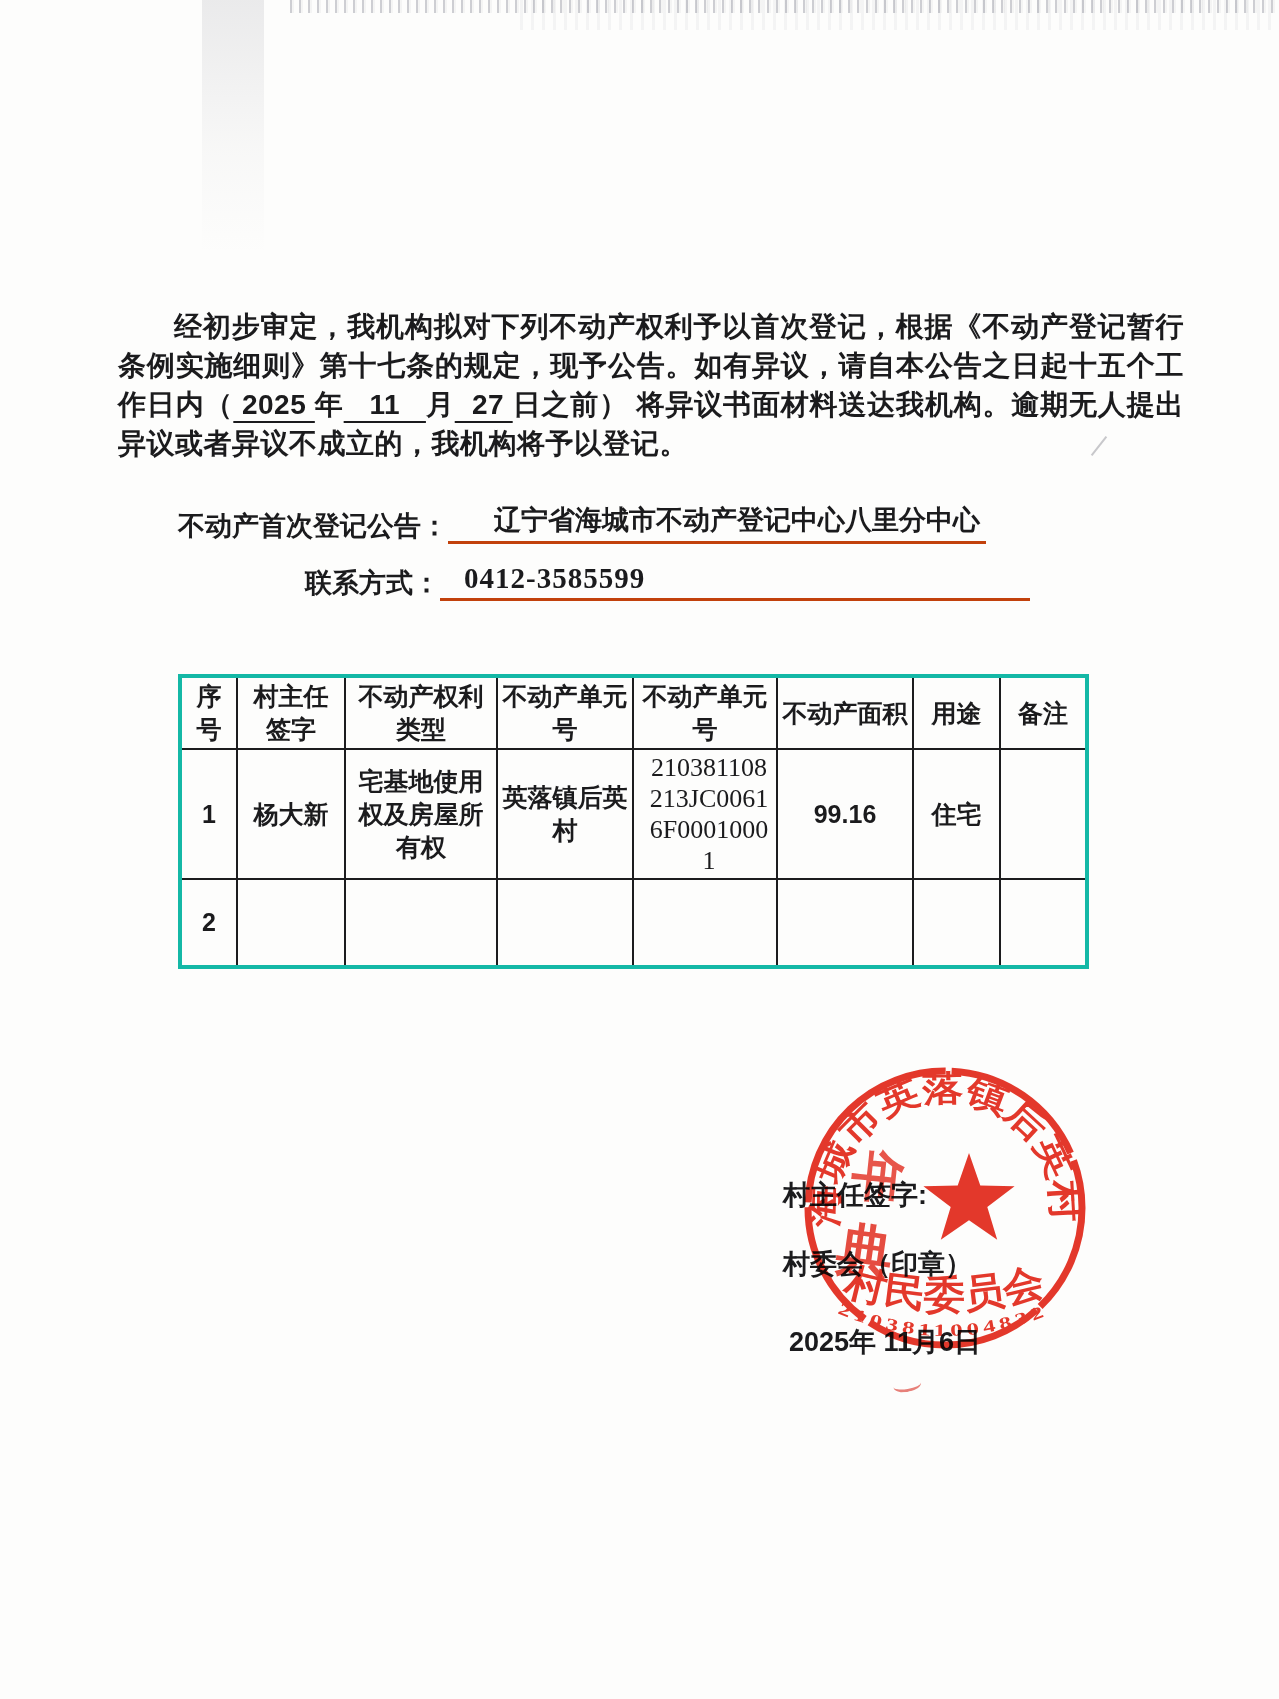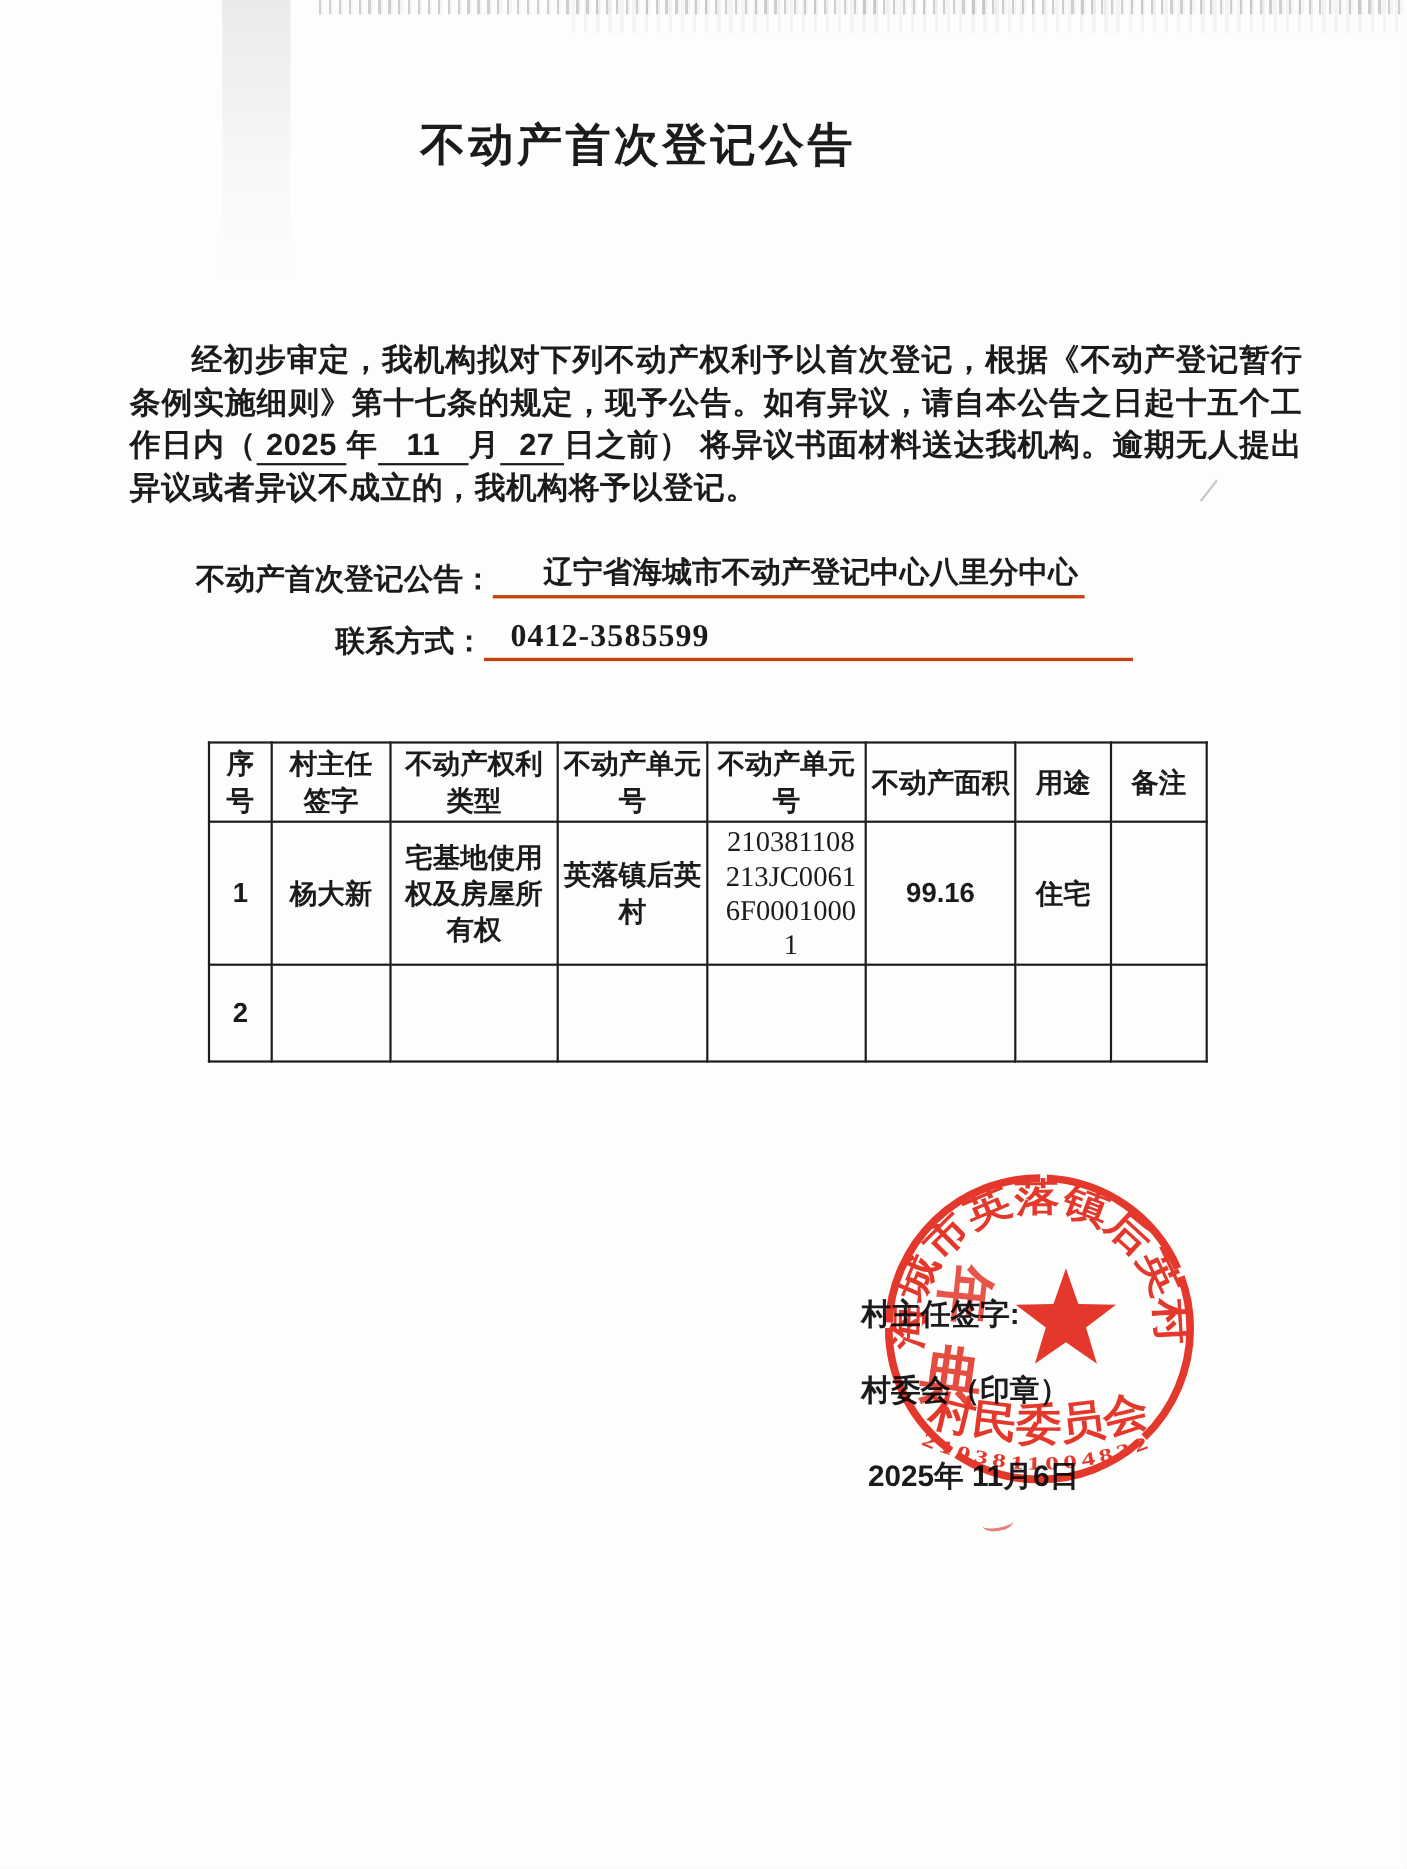--- a/index.html
+++ b/index.html
@@ -68,22 +68,21 @@
   }
   .addr-row .field-value{width:492px;padding-left:46px;}
   .contact-row .field-value{
     width:566px;padding-left:24px;
     font-family:"Liberation Serif",serif;font-size:29px;letter-spacing:1px;
   }
   
   .reg-table{
     position:absolute;top:674px;left:178px;width:907px;
     border-collapse:collapse;table-layout:fixed;
-    border:2px solid #14b8a6;
-    margin-left:11px;
+    border:4px solid #14b8a6;
   }
   .reg-table th,.reg-table td{
     border:2px solid #1c1c1e;
     text-align:center;vertical-align:middle;
     font-size:25px;font-weight:600;padding:2px 4px;
     overflow:hidden;
   }
   .reg-table thead tr{height:70px;}
   .reg-table tbody tr:nth-child(1){height:97px;}
   .reg-table tbody tr:nth-child(2){height:88px;}
@@ -108,21 +107,20 @@
 <body>
 
 <div class="page">
 
   <div class="scan-top"></div>
   <div class="scan-top2"></div>
   <div class="scan-left-smudge"></div>
   <div class="scan-diag"></div>
   <div class="red-squiggle"></div>
 
-  <div class="title">不动产首次登记公告</div>
 
 
   <div class="main-para"><span>经初步审定，我机构拟对下列不动产权利予以首次登记，根据《不动产登记暂行条例实施细则》第十七条的规定，现予公告。如有异议，请自本公告之日起十五个工作日内（</span><span class="u">&nbsp;2025&nbsp;</span><span>年</span><span class="u">&nbsp;&nbsp;&nbsp;11&nbsp;&nbsp;&nbsp;</span><span>月</span><span class="u">&nbsp;&nbsp;27&nbsp;</span><span>日之前）&nbsp;将异议书面材料送达我机构。逾期无人提出异议或者异议不成立的，我机构将予以登记。</span></div>
 
   <div class="field-row addr-row">
     <span>不动产首次登记公告：</span><span class="field-value">辽宁省海城市不动产登记中心八里分中心</span>
   </div>
 
   <div class="field-row contact-row">
     <span>联系方式：</span><span class="field-value">0412-3585599</span>

